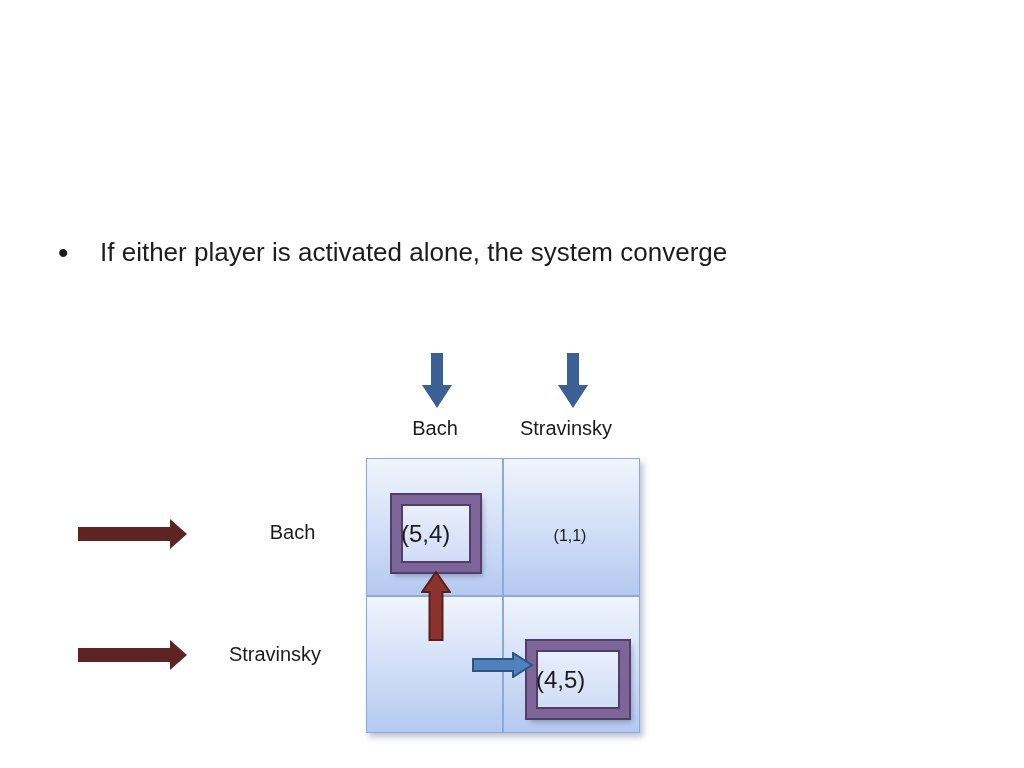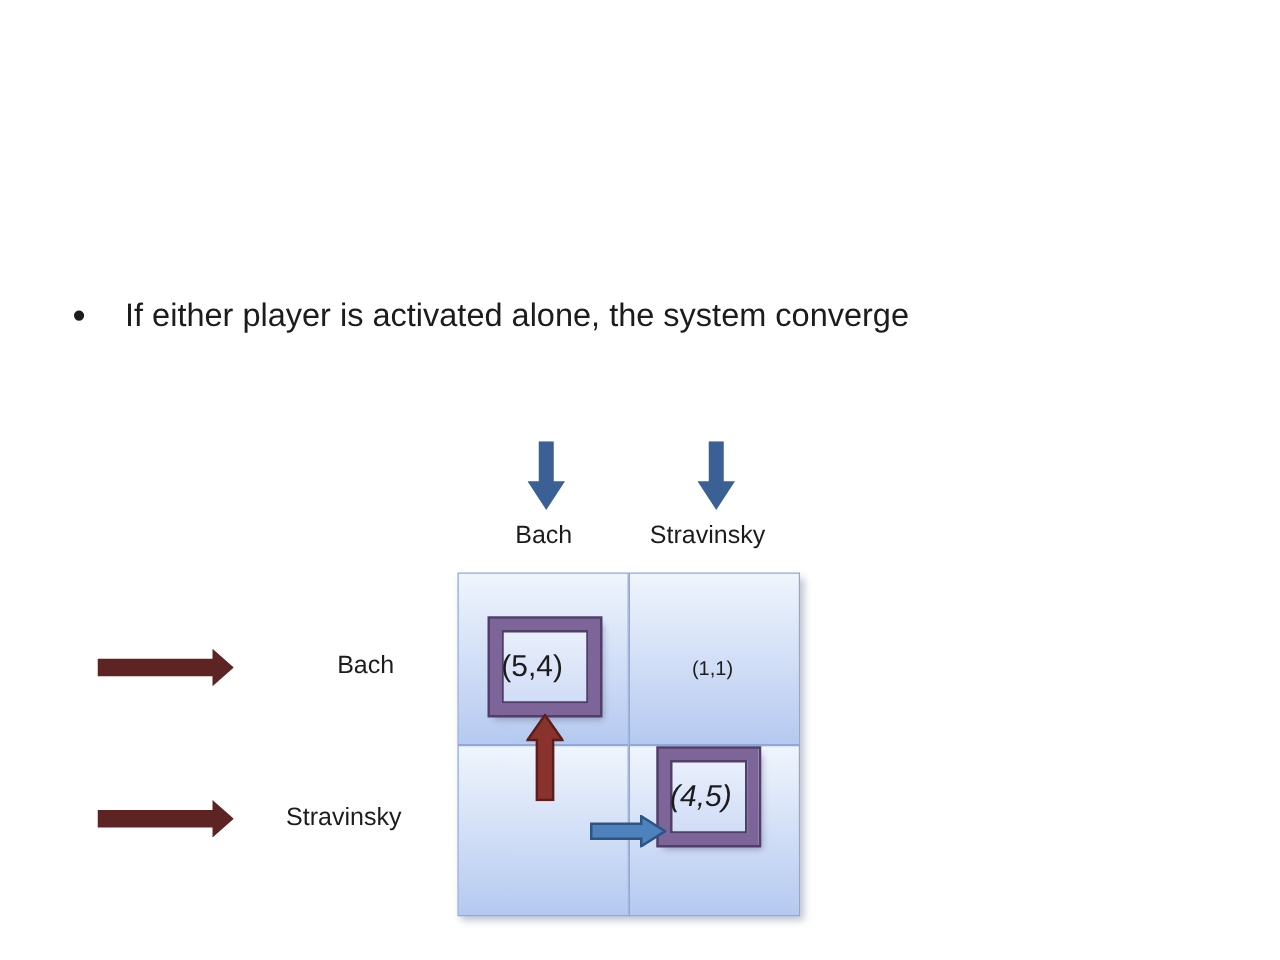--- a/index.html
+++ b/index.html
@@ -43,21 +43,21 @@
 
   
   .sq { position:absolute; border:9px solid; display:flex; align-items:center; justify-content:flex-start;
         font-size:24px; background:linear-gradient(to bottom,#e9effc,#d0dcf6); }
   .sq.purple { border-color:var(--square_purple,#7d6599);
         box-shadow:0 0 0 2px var(--square_purple_edge,#523f69), inset 0 0 0 2px var(--square_purple_edge,#523f69), 3px 4px 5px rgba(50,50,90,.35); }
   .sq.blue { border-color:var(--square_blue,#4a7ab8);
         box-shadow:0 0 0 2px var(--square_blue_edge,#2b4e74), inset 0 0 0 2px var(--square_blue_edge,#2b4e74), 3px 4px 5px rgba(50,50,90,.35); }
   .sq.p54 { left:392px; top:495px; width:88px; height:77px; }
   .sq.b00 { left:392px; top:631px; width:87px; height:79px; }
-  .sq.p45 { left:527px; top:599px; width:80px; height:77px;font-style:italic; }
+  .sq.p45 { left:527px; top:641px; width:102px; height:77px; }
 
   
   .up-arrow { position:absolute; left:421px; top:571px; width:30px; height:70px; z-index:5; }
   .up-arrow svg polygon { fill:var(--connector_red_fill,#8a332e); stroke:var(--connector_red_edge,#5a1f1b); stroke-width:2; }
   .right-arrow { position:absolute; left:472px; top:652px; width:61px; height:26px; z-index:5; }
   .right-arrow svg polygon { fill:var(--connector_blue_fill,#4f81bd); stroke:var(--connector_blue_edge,#2b5683); stroke-width:2; }
 </style>
 </head>
 <body>
 

